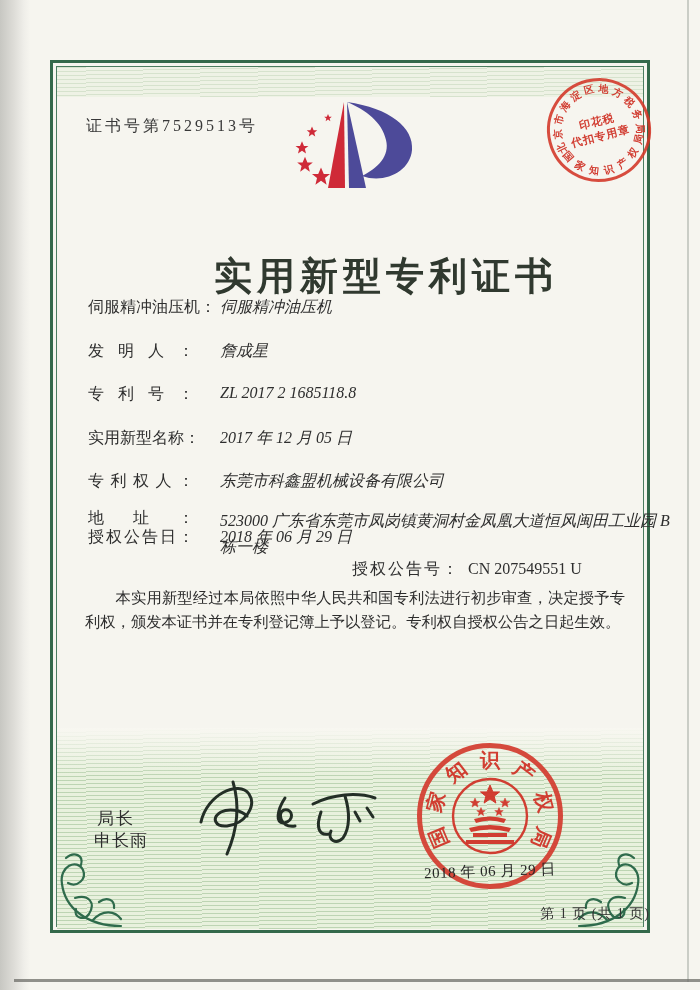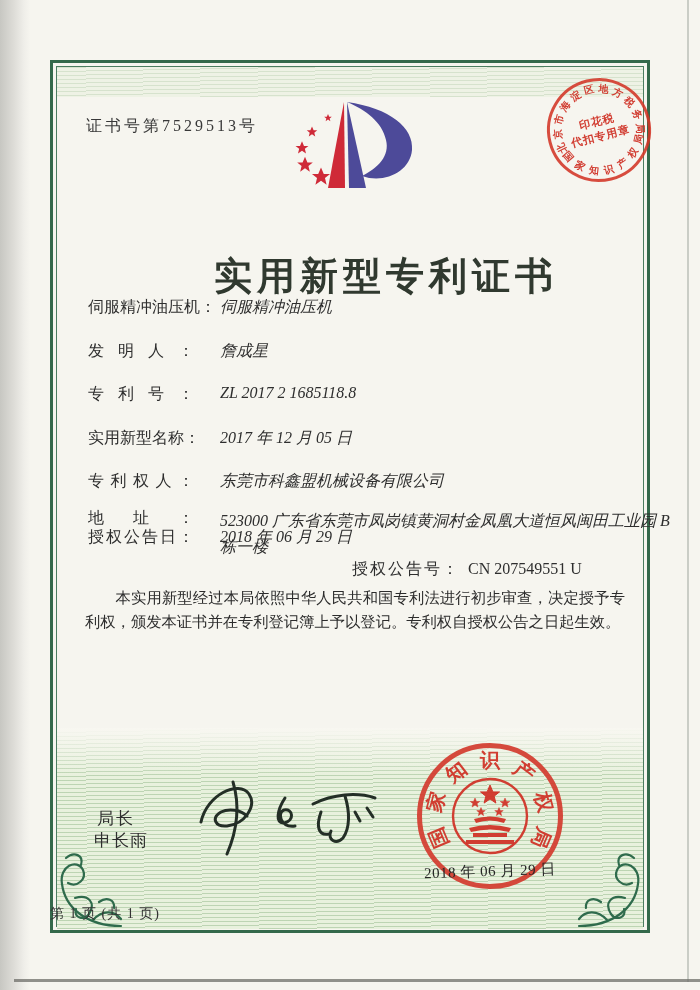--- a/index.html
+++ b/index.html
@@ -73,21 +73,21 @@
   
   .tax-seal { position:absolute; left:543px; top:74px; width:112px; height:112px;
     transform:rotate(-14deg); z-index:6; }
   .tax-circle { position:absolute; inset:4px; border:3px solid rgba(211,52,38,.88); border-radius:50%; }
   .tax-seal .ring-ch { font-size:10px; color:rgba(206,46,34,.92); width:16px; height:16px; margin:-8px 0 0 -8px; }
   .tax-center { position:absolute; left:0; width:100%; text-align:center; font-weight:bold;
     color:rgba(206,46,34,.92); letter-spacing:1px; }
   .tax-c1 { top:40px; font-size:11px; }
   .tax-c2 { top:55px; font-size:11px; }
 
-  .footer { position:absolute; left:50px; top:905px; width:600px; text-align:left;
+  .footer { position:absolute; left:50px; top:905px; width:600px; text-align:right;
     font-size:14px; color:#333; letter-spacing:1px; }
 </style>
 </head>
 <body>
 
 <div class="spine"></div>
 <div class="right-shadow"></div>
 <div class="bottom-edge"></div>
 
 <div class="frame"></div>

